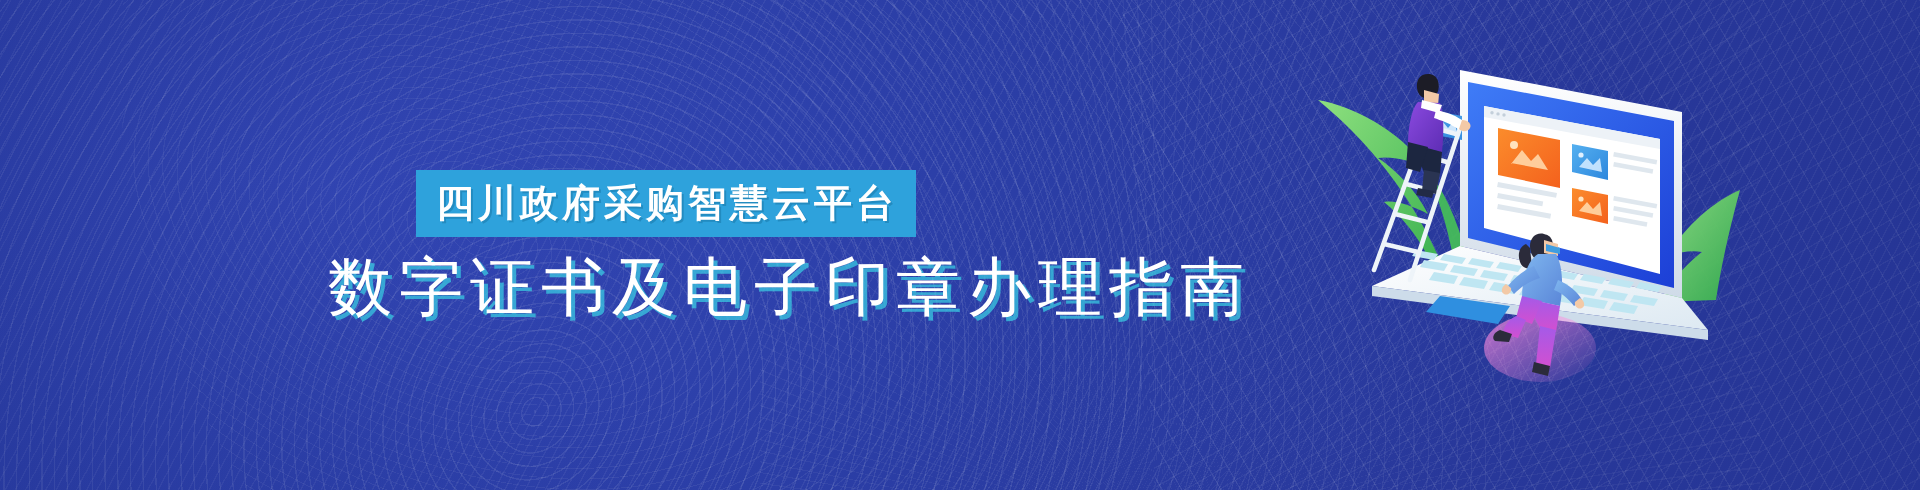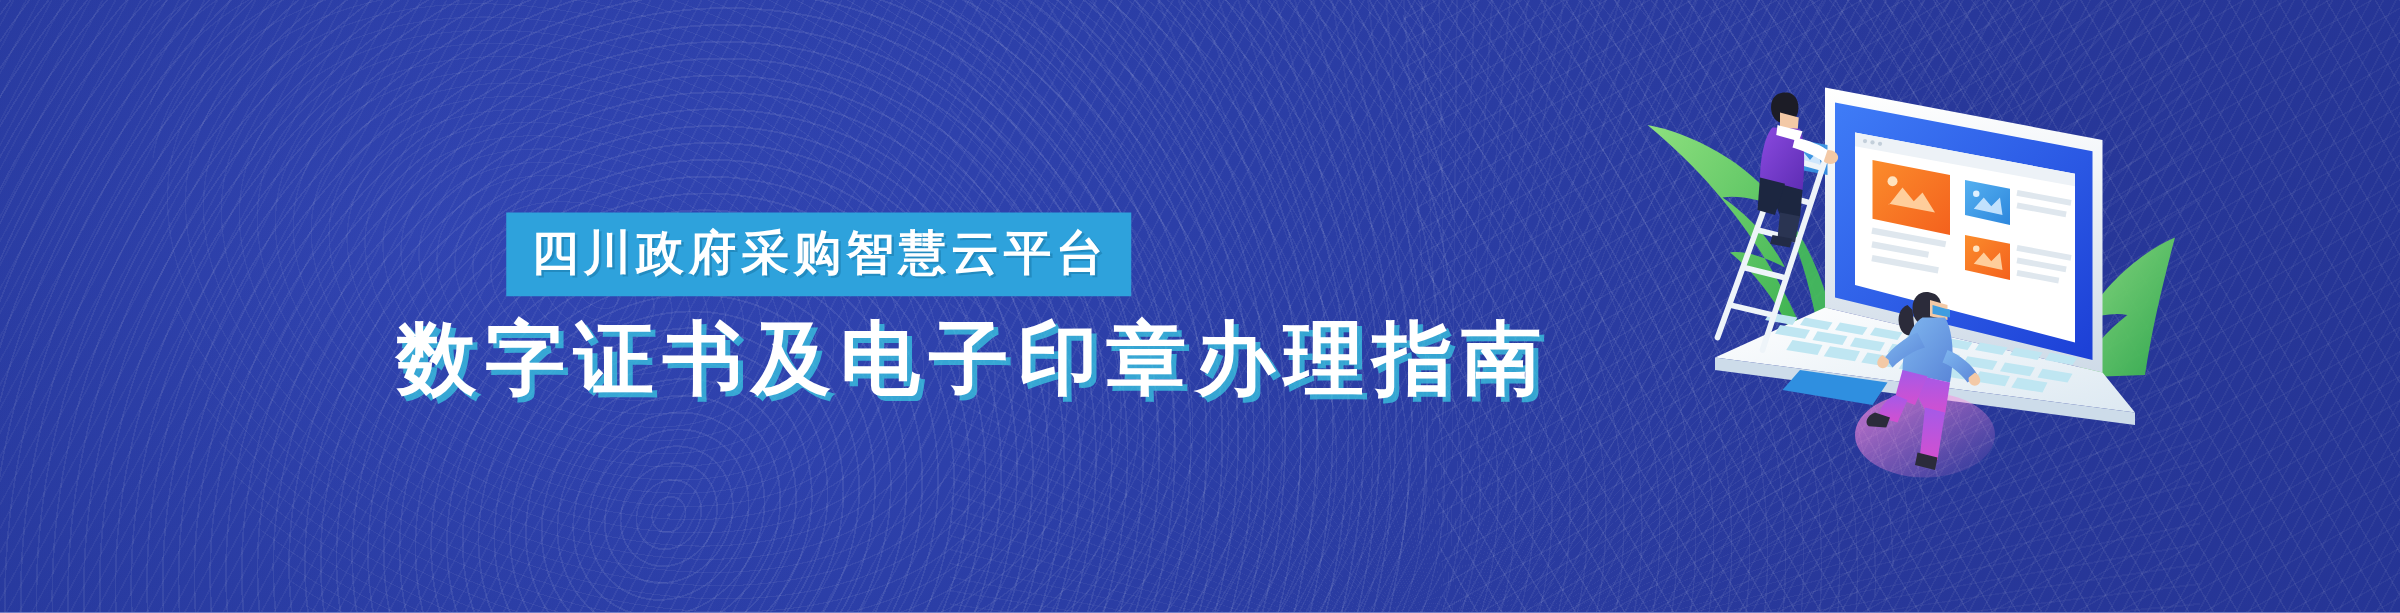--- a/index.html
+++ b/index.html
@@ -75,41 +75,41 @@
     opacity:.8;
   }
   .bg-vignette {
     position: absolute; inset: 0;
     background: linear-gradient(100deg, rgba(20,32,110,.18) 0%, rgba(20,32,110,0) 38%, rgba(20,32,110,0) 70%, rgba(25,38,125,.22) 100%);
   }
 
   
   .text-block {
     position: absolute;
-    left: 405px; top: 170px;
+    left: 416px; top: 170px;
     z-index: 6;
   }
   .badge {
     display: inline-block;
     background: #2ea2dc;
     color: #ffffff;
     font-size: 38px;
     line-height: 1;
     font-weight: 700;
     letter-spacing: 4px;
     padding: 14px 18px 15px 20px;
     text-shadow: 2px 2px 0 rgba(26,120,170,.55);
     white-space: nowrap;
   }
   .title {
     margin-top: 18px;
     color: #ffffff;
     font-size: 64px;
     line-height: 1;
-    font-weight: 700;
+    font-weight: 400;
     letter-spacing: 7px;
     white-space: nowrap;
     text-shadow: 4px 4px 0 rgba(58,200,226,.75);
     margin-left: -88px;
   }
 
   
   .illus {
     position: absolute;
     right: 178px; top: 48px;

